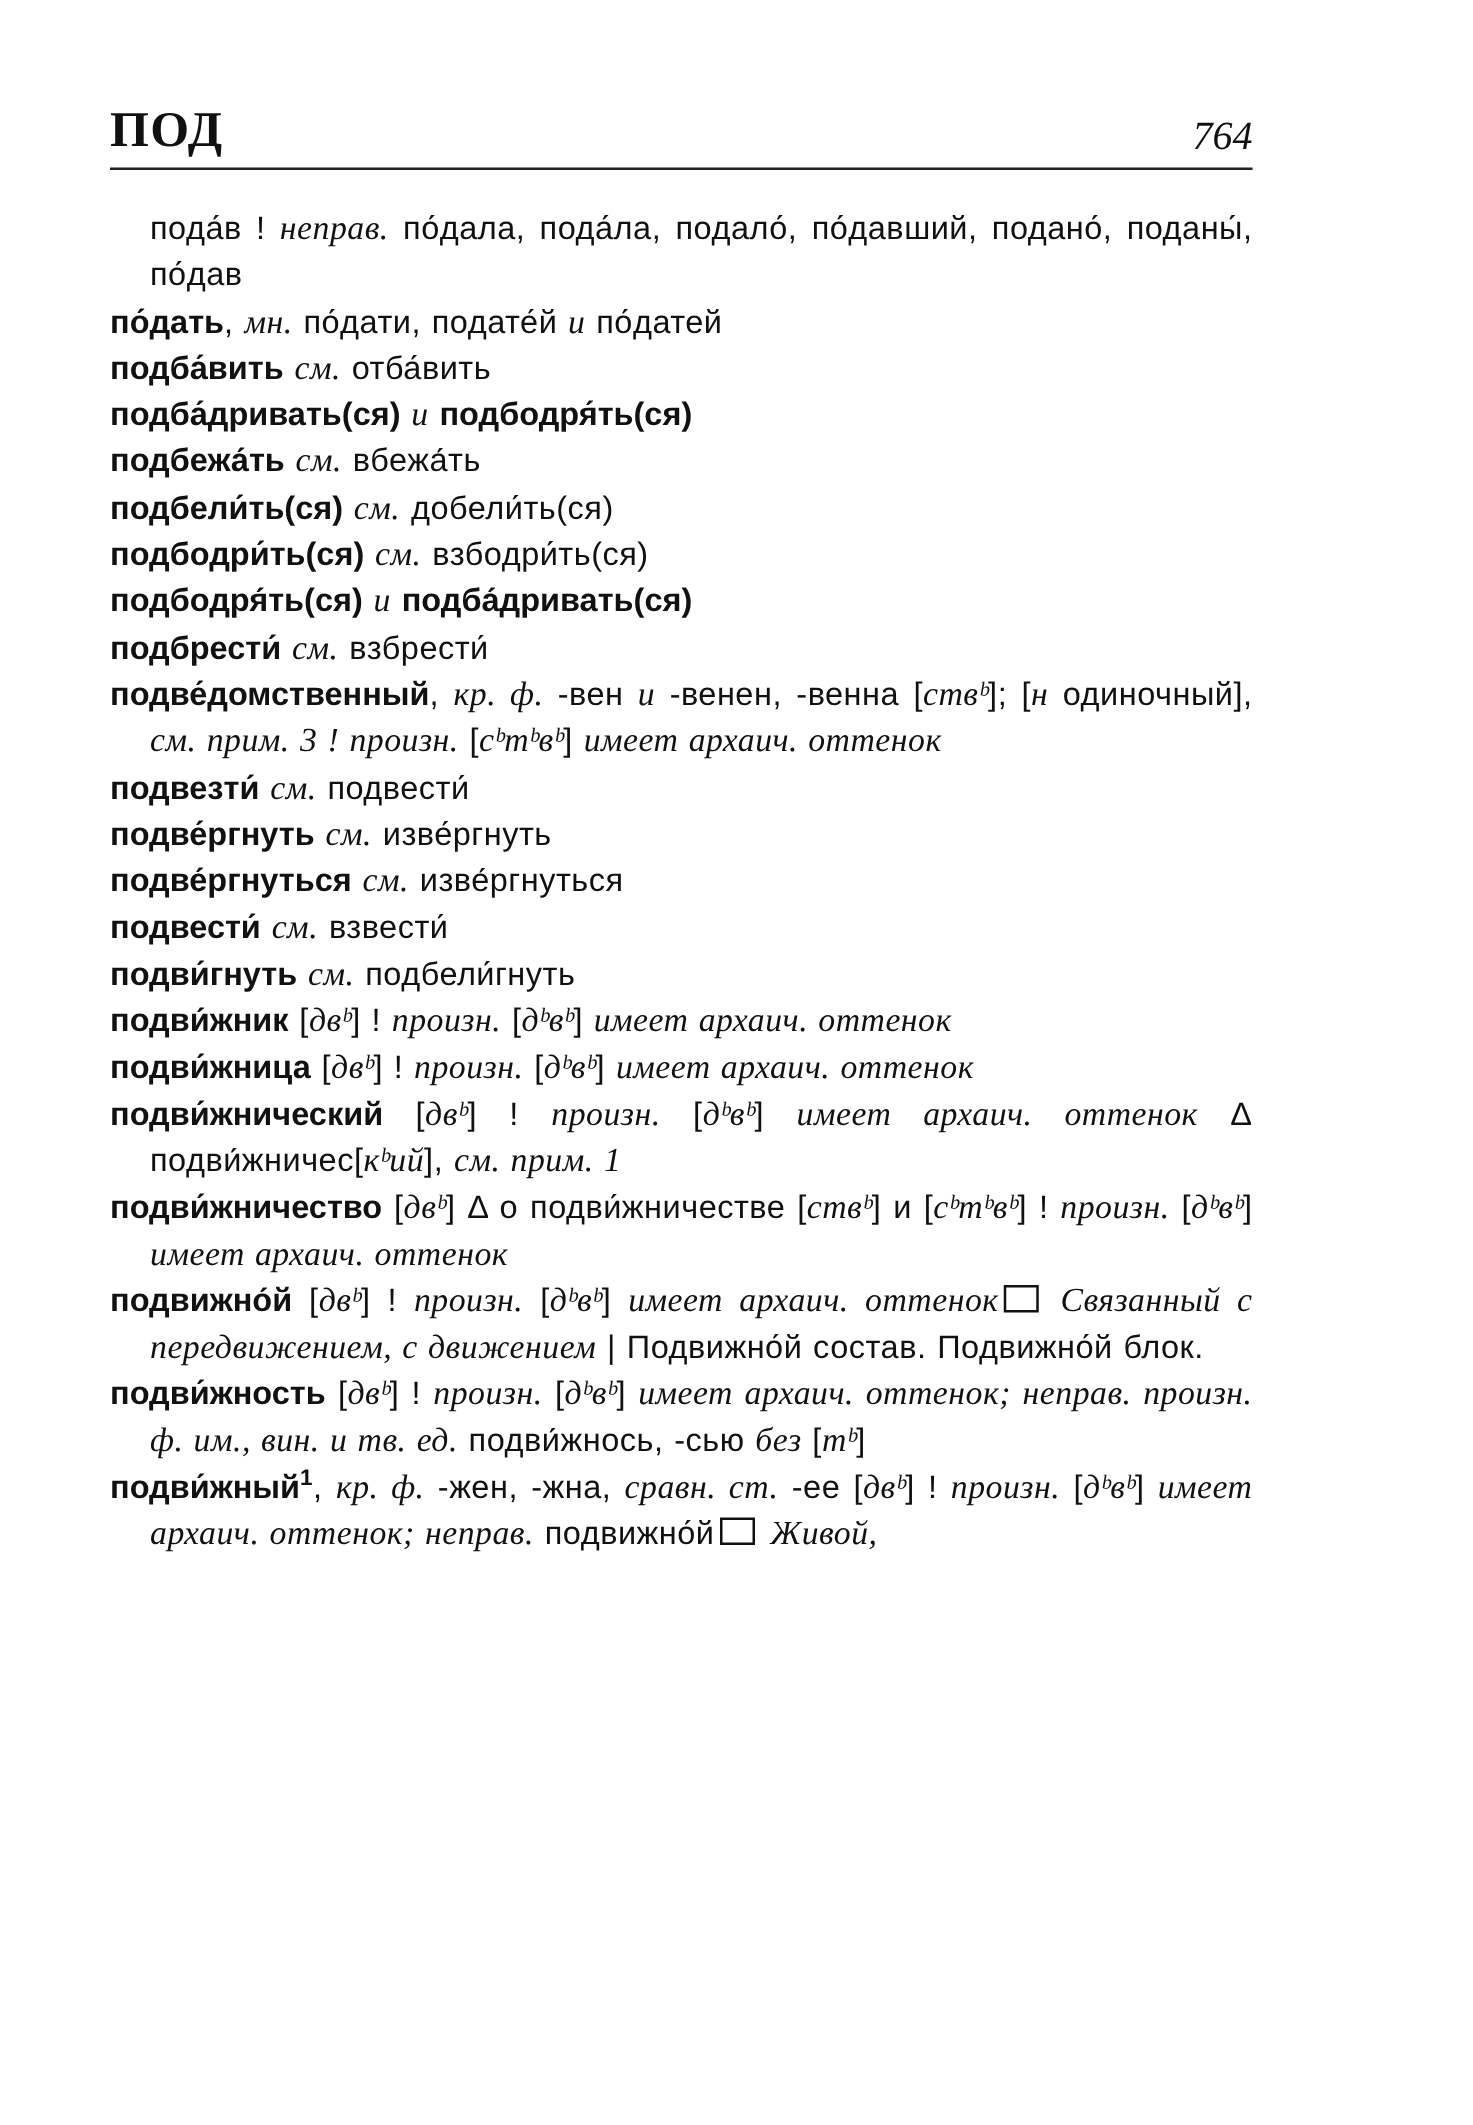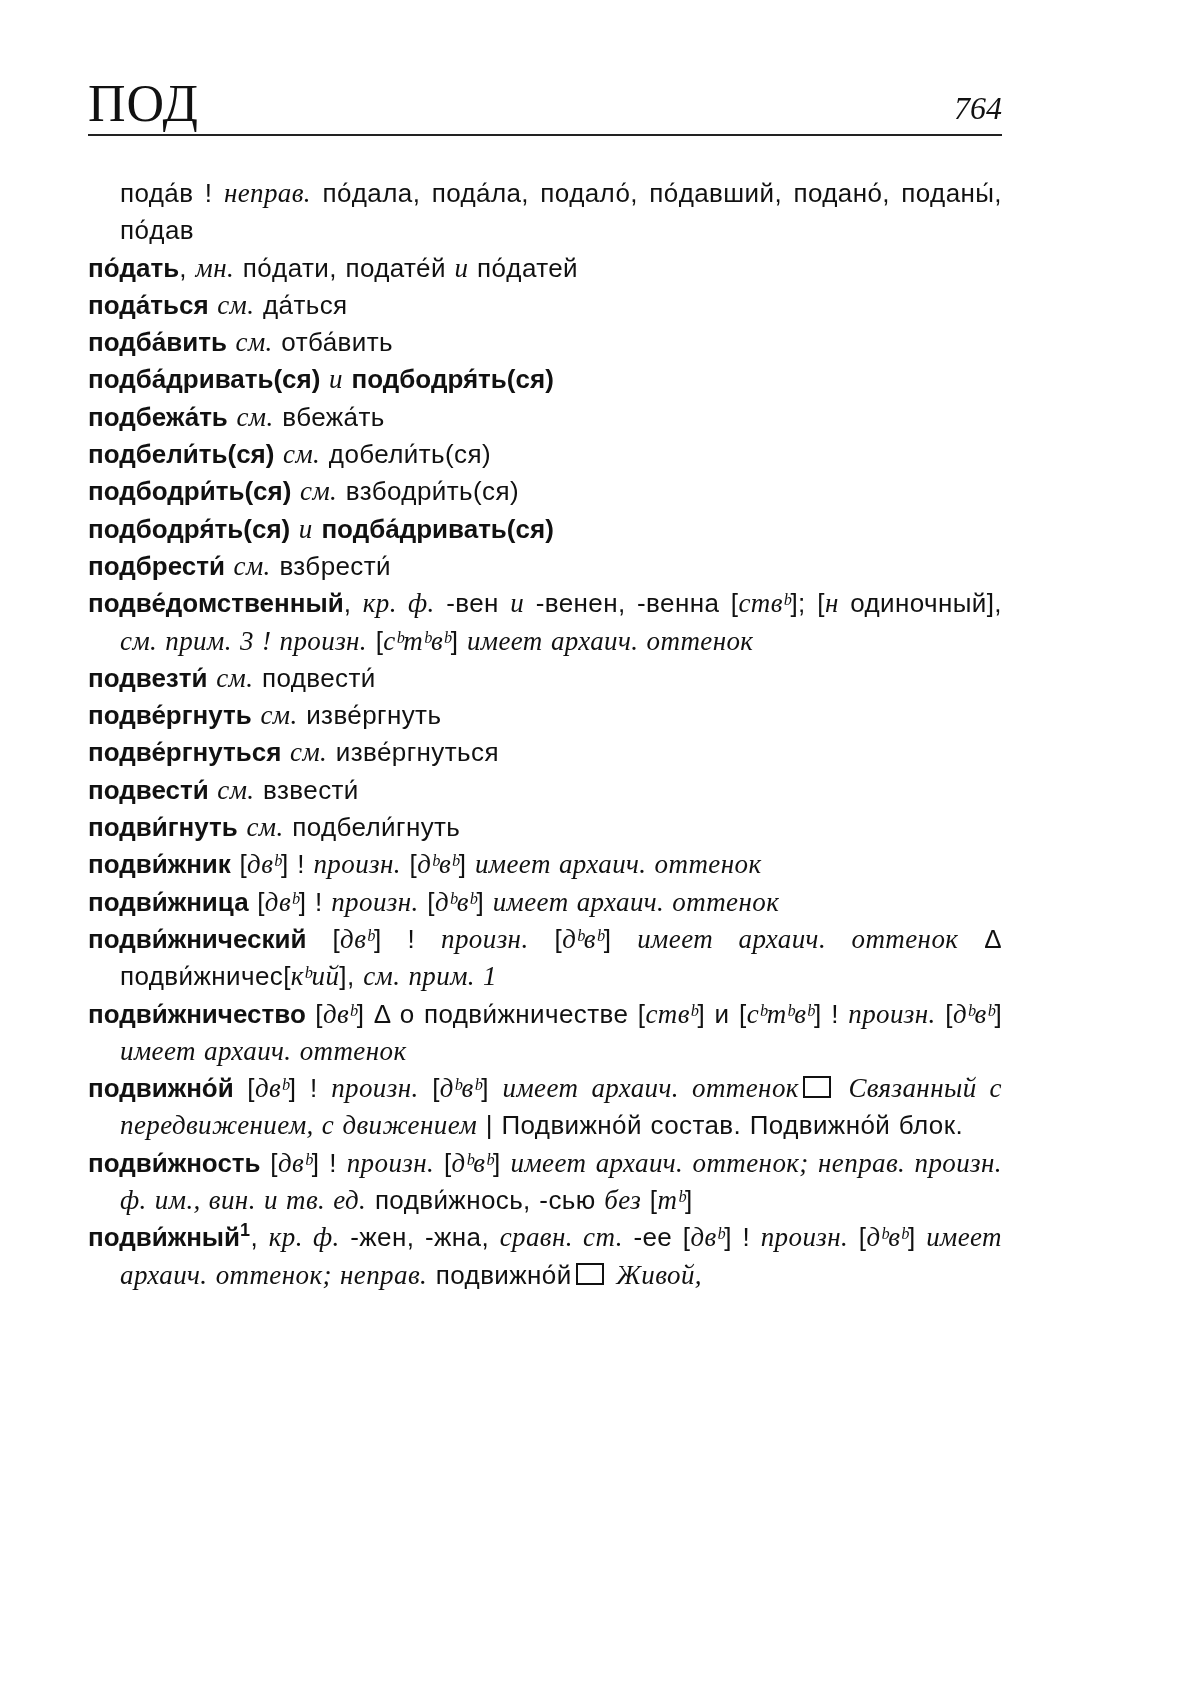--- a/index.html
+++ b/index.html
@@ -1,25 +1,25 @@
 <!DOCTYPE html>
 <html><head>
 <meta charset="utf-8">
 <style>
   html, body { margin: 0; padding: 0; background: #ffffff; }
   body { width: 1178px; height: 1700px; position: relative; overflow: hidden;
          font-family: "Liberation Serif", "DejaVu Serif", serif; color: #111; }
   .page { position: absolute; left: 88px; top: 70px; width: 914px; }
   .running-head { display: flex; justify-content: space-between; align-items: flex-end;
                   height: 56px; }
-  .guide-word { font-family: "Liberation Serif", serif; font-weight: normal; font-size: 52px;
+  .guide-word { font-family: "Liberation Serif", serif; font-weight: bold; font-size: 40px;
                 line-height: 44px; letter-spacing: 1px; }
   .page-number { font-family: "Liberation Serif", serif; font-size: 32px; line-height: 36px; font-style: italic; }
   .head-rule { height: 0; border-top: 2px solid #222; margin-top: 8px; }
-  .entries { margin-top: 39px; }
+  .entries { margin-top: 28px; }
   .entry { font-family: "Liberation Sans", "DejaVu Sans", sans-serif; font-size: 26px;
            line-height: 37.3px; padding-left: 32px; text-indent: -32px; letter-spacing: 0.4px;
            word-spacing: 1px; text-align: justify; }
   .entry.cont { padding-left: 32px; text-indent: 0; }
   .seg-b { font-weight: bold; letter-spacing: 0; }
   .seg-i { font-style: italic; font-family: "Liberation Serif", "DejaVu Serif", serif;
            font-size: 27px; }
   .seg-r { }
   .seg-sup { font-size: 18px; vertical-align: super; font-weight: bold; line-height: 0; }
   .box-icon { display: inline-block; width: 24px; height: 18px; border: 2.5px solid #111;
@@ -30,21 +30,20 @@
 
 <div class="page">
   <div class="running-head">
     <span class="guide-word">ПОД</span>
     <span class="page-number">764</span>
   </div>
   <div class="head-rule"></div>
   <div class="entries" id="entries">
       <div class="entry cont"><span class="seg-r">пода́в ! </span><span class="seg-i">неправ.</span><span class="seg-r"> по́дала, пода́ла, подало́, по́давший, подано́, поданы́, по́дав</span></div>
       <div class="entry"><span class="seg-b">по́дать</span><span class="seg-r">, </span><span class="seg-i">мн.</span><span class="seg-r"> по́дати, подате́й </span><span class="seg-i">и</span><span class="seg-r"> по́датей</span></div>
-      <div class="entry"><span class="seg-b">пода́ться</span><span class="seg-r"> </span><span class="seg-i">см.</span><span class="seg-r"> да́ться</span></div>
       <div class="entry"><span class="seg-b">подба́вить</span><span class="seg-r"> </span><span class="seg-i">см.</span><span class="seg-r"> отба́вить</span></div>
       <div class="entry"><span class="seg-b">подба́дривать(ся)</span><span class="seg-r"> </span><span class="seg-i">и</span><span class="seg-r"> </span><span class="seg-b">подбодря́ть(ся)</span></div>
       <div class="entry"><span class="seg-b">подбежа́ть</span><span class="seg-r"> </span><span class="seg-i">см.</span><span class="seg-r"> вбежа́ть</span></div>
       <div class="entry"><span class="seg-b">подбели́ть(ся)</span><span class="seg-r"> </span><span class="seg-i">см.</span><span class="seg-r"> добели́ть(ся)</span></div>
       <div class="entry"><span class="seg-b">подбодри́ть(ся)</span><span class="seg-r"> </span><span class="seg-i">см.</span><span class="seg-r"> взбодри́ть(ся)</span></div>
       <div class="entry"><span class="seg-b">подбодря́ть(ся)</span><span class="seg-r"> </span><span class="seg-i">и</span><span class="seg-r"> </span><span class="seg-b">подба́дривать(ся)</span></div>
       <div class="entry"><span class="seg-b">подбрести́</span><span class="seg-r"> </span><span class="seg-i">см.</span><span class="seg-r"> взбрести́</span></div>
       <div class="entry"><span class="seg-b">подве́домственный</span><span class="seg-r">, </span><span class="seg-i">кр. ф.</span><span class="seg-r"> -вен </span><span class="seg-i">и</span><span class="seg-r"> -венен, -венна [</span><span class="seg-i">ствᵇ</span><span class="seg-r">]; [</span><span class="seg-i">н</span><span class="seg-r"> одиночный], </span><span class="seg-i">см. прим. 3 ! произн.</span><span class="seg-r"> [</span><span class="seg-i">сᵇтᵇвᵇ</span><span class="seg-r">] </span><span class="seg-i">имеет архаич. оттенок</span></div>
       <div class="entry"><span class="seg-b">подвезти́</span><span class="seg-r"> </span><span class="seg-i">см.</span><span class="seg-r"> подвести́</span></div>
       <div class="entry"><span class="seg-b">подве́ргнуть</span><span class="seg-r"> </span><span class="seg-i">см.</span><span class="seg-r"> изве́ргнуть</span></div>

